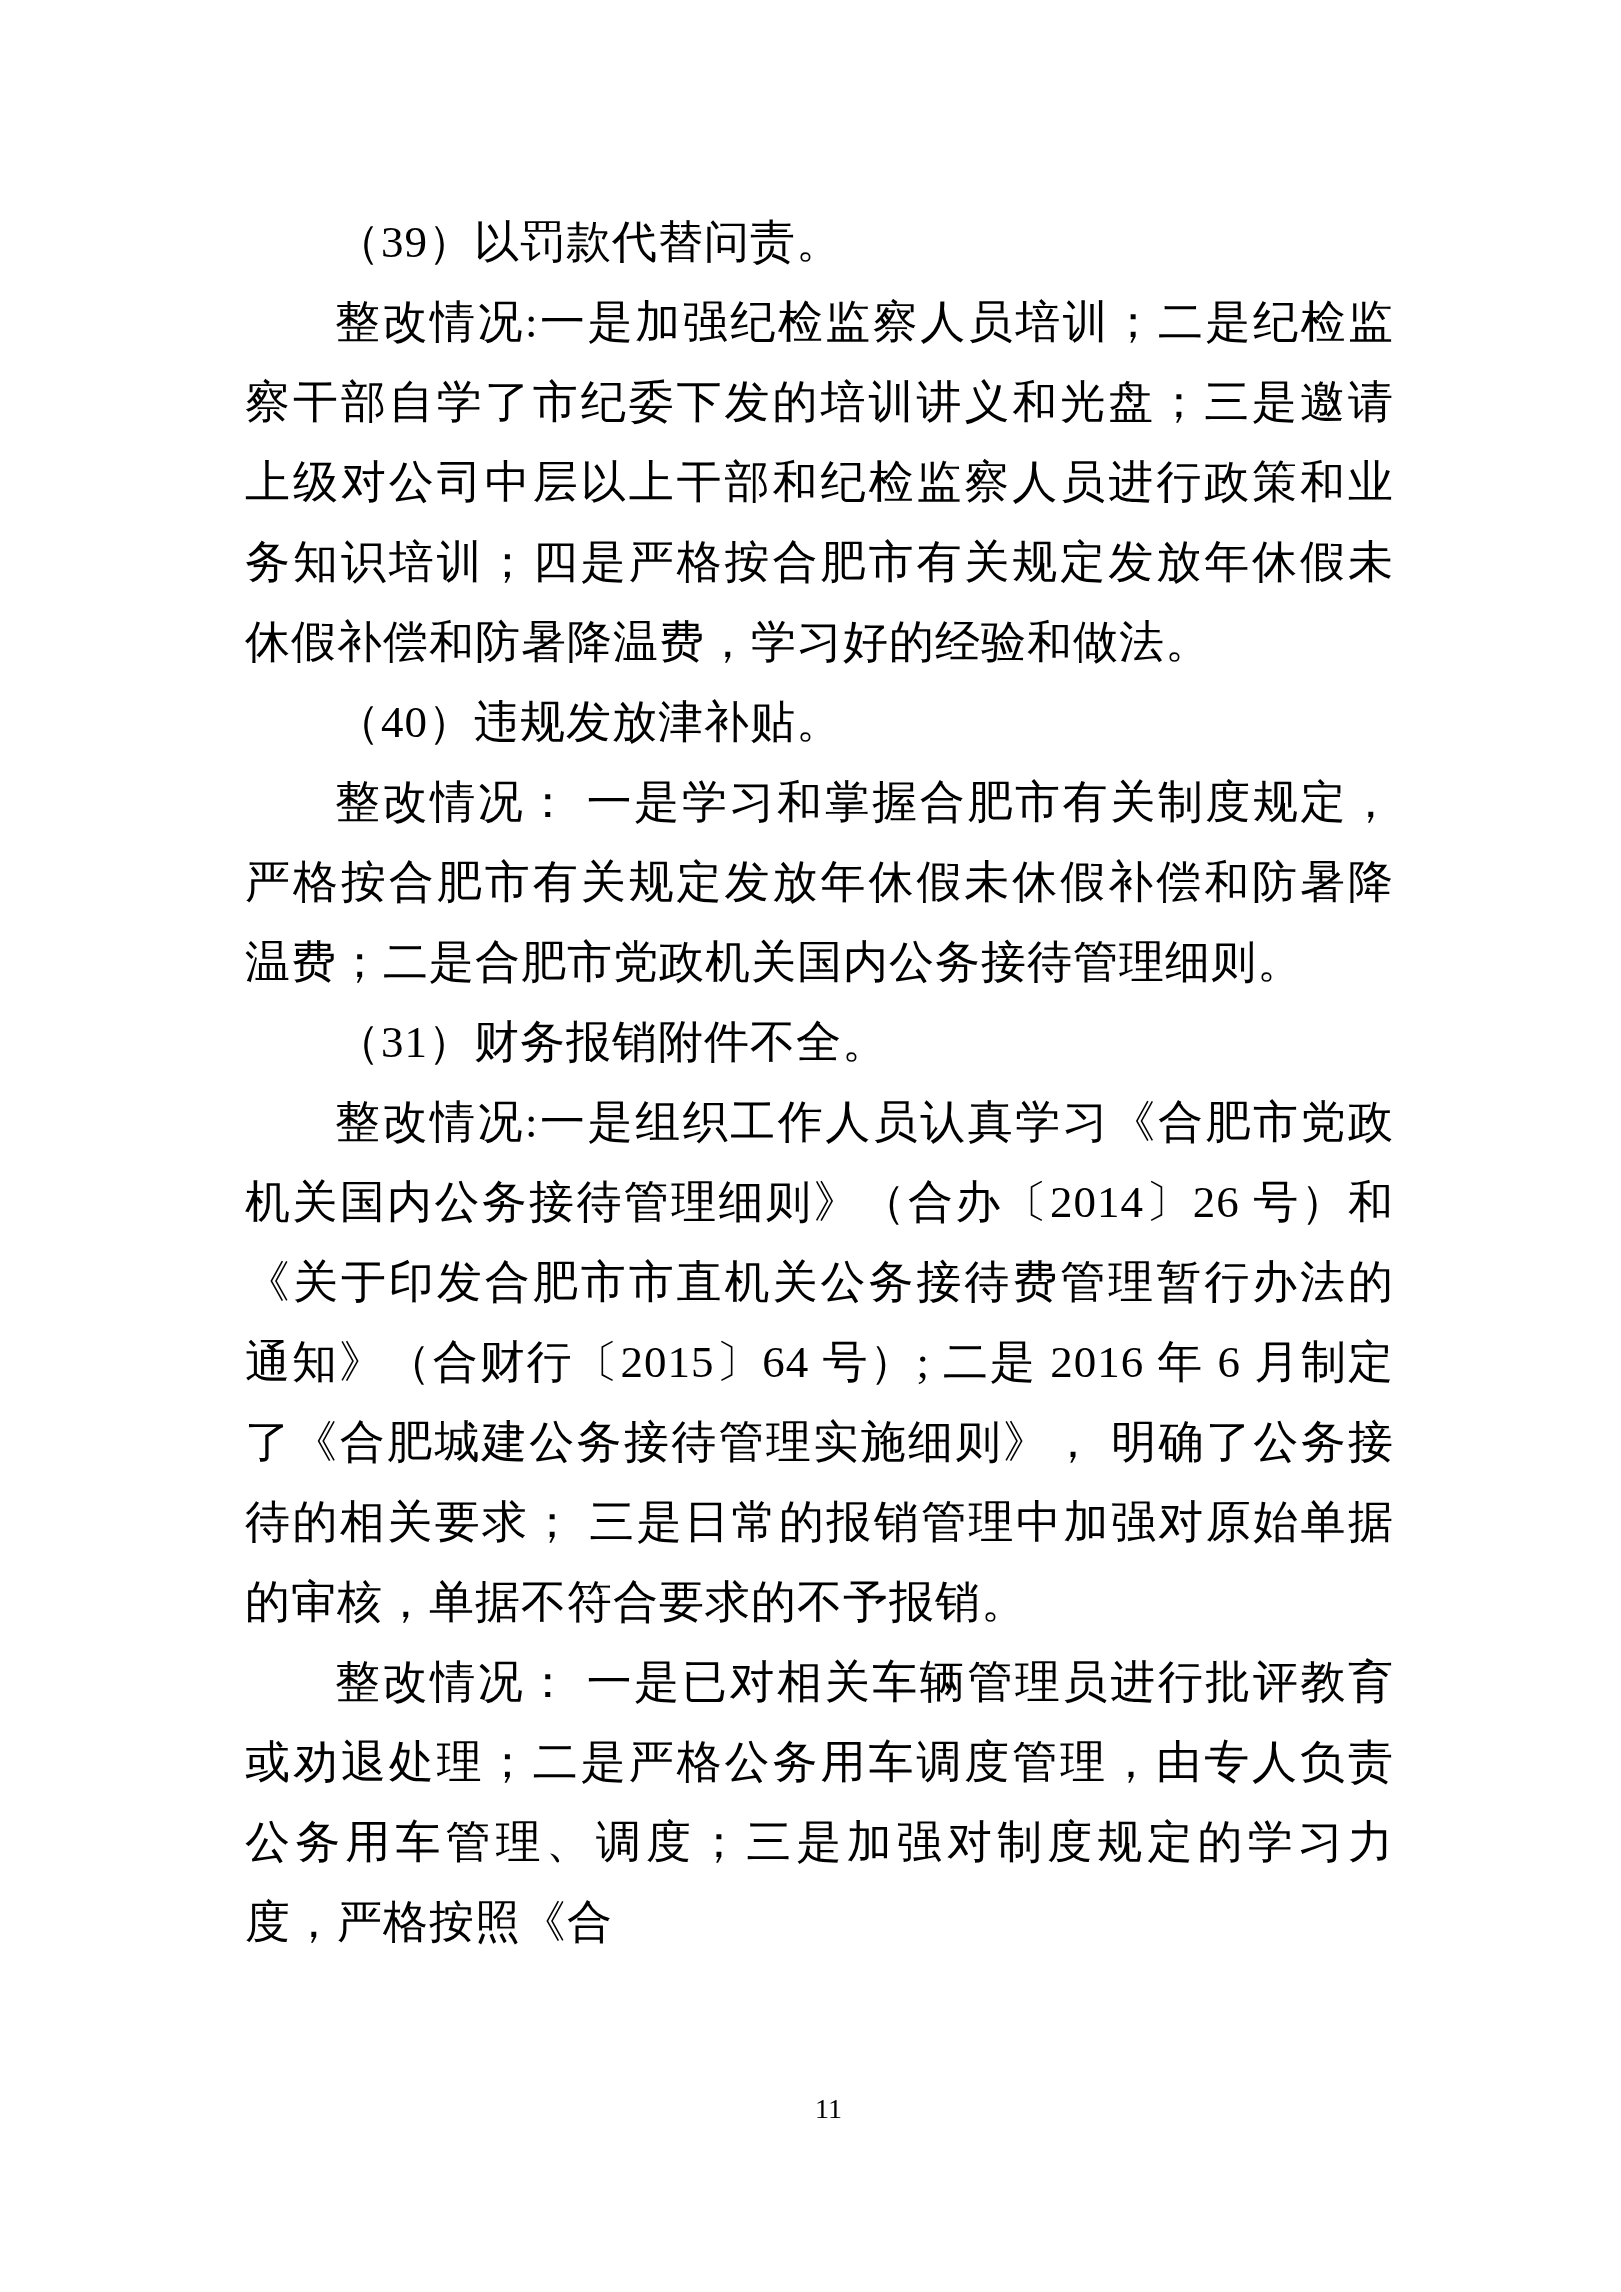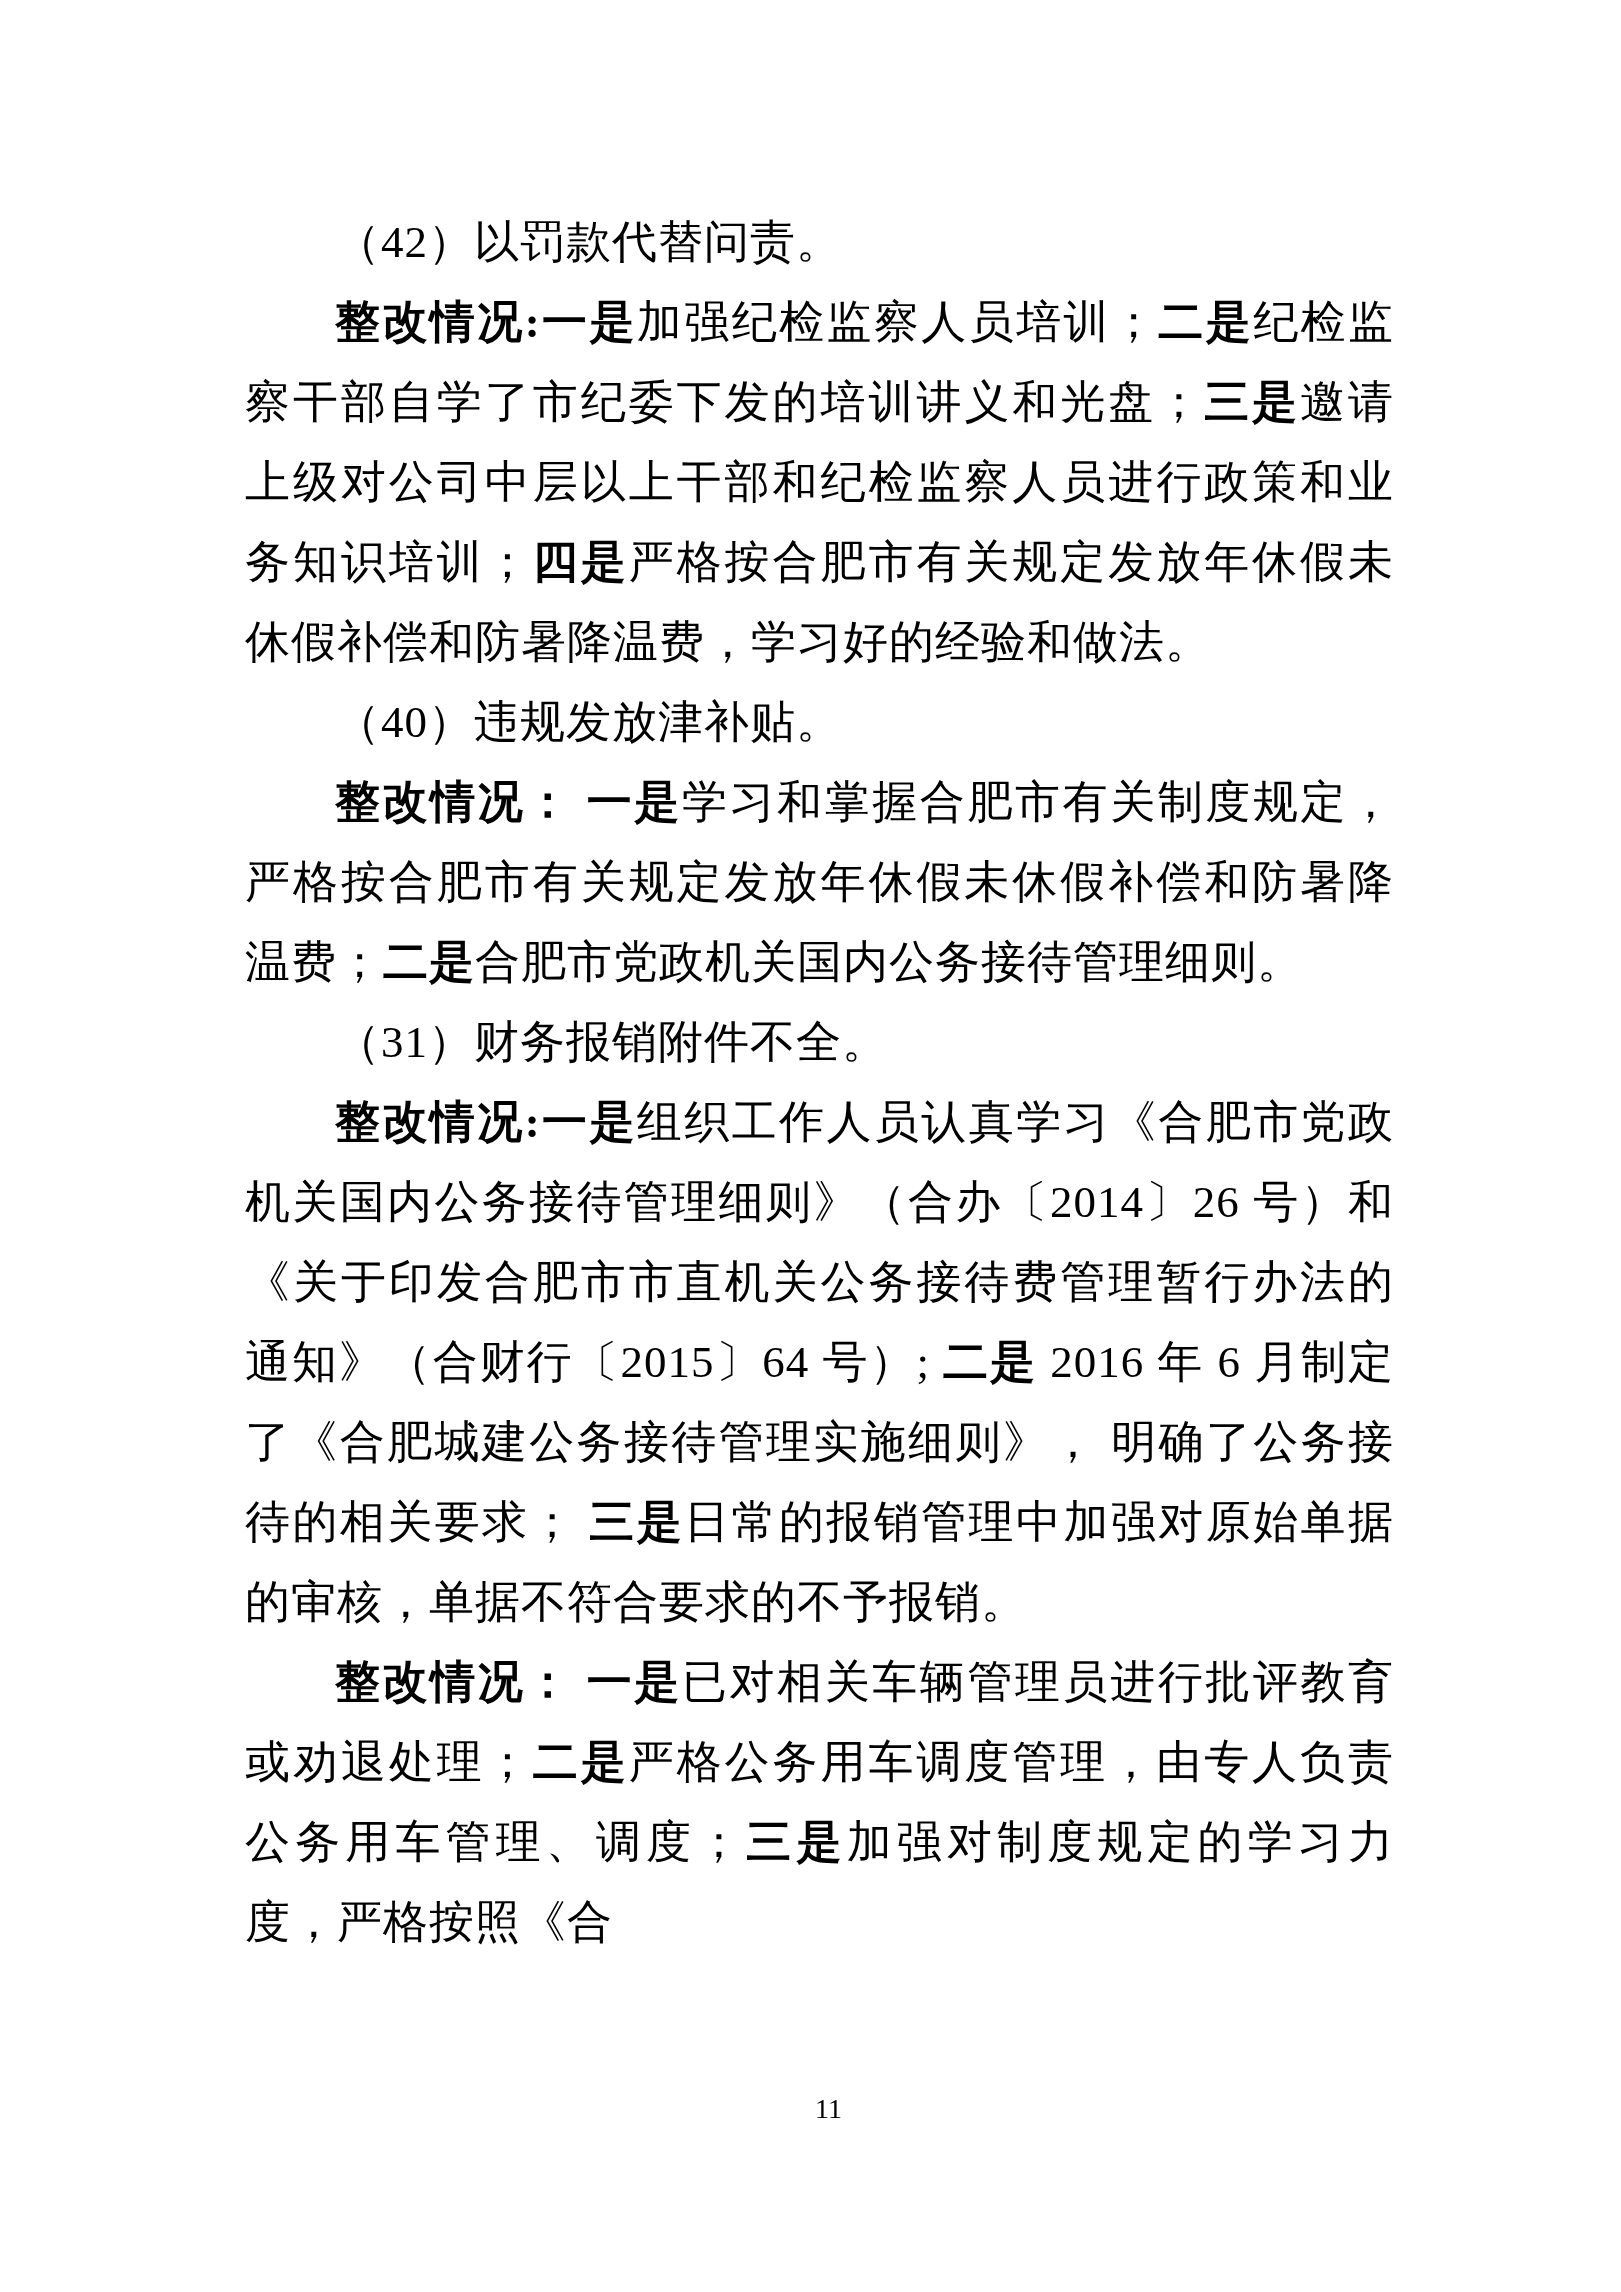--- a/index.html
+++ b/index.html
@@ -28,40 +28,40 @@
     text-justify: inter-character;
     letter-spacing: 1px;
   }
   .para {
     margin: 0;
     padding: 0;
     text-indent: 2em;
   }
   .para.heading { font-weight: bold; }
   .run { font-weight: normal; }
-  .run.bold { font-weight: bold; }
+  .run.bold { font-weight: normal; }
   .footer {
     position: absolute;
     left: 0;
     right: 0;
     top: 2092px;
     text-align: center;
     font-size: 28px;
     line-height: 33px;
     font-family: "Liberation Serif", serif;
     color: #000000;
     margin-left: 36px;
   }
 </style>
 </head>
 <body>
 
 <div class="page">
   <div class="content">
-      <p class="para body"><span class="run">（42）以罚款代替问责。</span></p>
+      <p class="para body"><span class="run">（39）以罚款代替问责。</span></p>
       <p class="para body"><span class="run bold">整改情况:</span><span class="run bold">一是</span><span class="run">加强纪检监察人员培训；</span><span class="run bold">二是</span><span class="run">纪检监察干部自学了市纪委下发的培训讲义和光盘；</span><span class="run bold">三是</span><span class="run">邀请上级对公司中层以上干部和纪检监察人员进行政策和业务知识培训；</span><span class="run bold">四是</span><span class="run">严格按合肥市有关规定发放年休假未休假补偿和防暑降温费，学习好的经验和做法。</span></p>
       <p class="para body"><span class="run">（40）违规发放津补贴。</span></p>
       <p class="para body"><span class="run bold">整改情况：</span><span class="run"> </span><span class="run bold">一是</span><span class="run">学习和掌握合肥市有关制度规定，严格按合肥市有关规定发放年休假未休假补偿和防暑降温费；</span><span class="run bold">二是</span><span class="run">合肥市党政机关国内公务接待管理细则。</span></p>
       <p class="para body"><span class="run">（31）财务报销附件不全。</span></p>
       <p class="para body"><span class="run bold">整改情况:</span><span class="run bold">一是</span><span class="run">组织工作人员认真学习《合肥市党政机关国内公务接待管理细则》（合办〔2014〕26 号）和《关于印发合肥市市直机关公务接待费管理暂行办法的通知》（合财行〔2015〕64 号）; </span><span class="run bold">二是</span><span class="run"> 2016 年 6 月制定了《合肥城建公务接待管理实施细则》， 明确了公务接待的相关要求； </span><span class="run bold">三是</span><span class="run">日常的报销管理中加强对原始单据的审核，单据不符合要求的不予报销。</span></p>
       <p class="para body"><span class="run bold">整改情况：</span><span class="run"> </span><span class="run bold">一是</span><span class="run">已对相关车辆管理员进行批评教育或劝退处理；</span><span class="run bold">二是</span><span class="run">严格公务用车调度管理，由专人负责公务用车管理、调度；</span><span class="run bold">三是</span><span class="run">加强对制度规定的学习力度，严格按照《合</span></p>
     </div>
   <div class="footer">11</div>
 </div>
 

